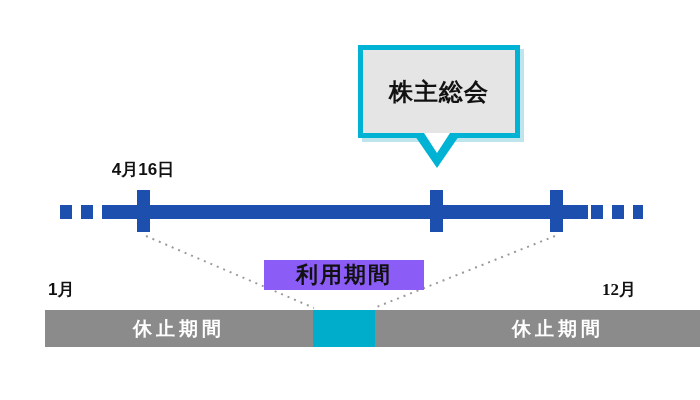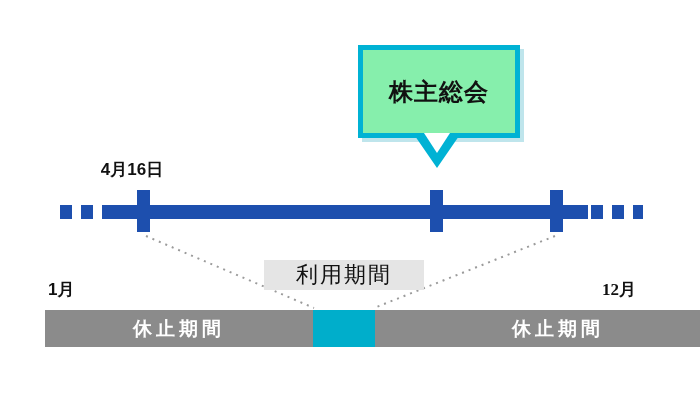--- a/index.html
+++ b/index.html
@@ -16,21 +16,21 @@
     overflow: hidden;
   }
 
   
   .callout {
     position: absolute;
     left: 358px;
     top: 45px;
     width: 152px;
     height: 83px;
-    background: #86efac;
+    background: #e5e5e5;
     border: 5px solid var(--callout-cyan, #00b2d4);
     box-shadow: 4px 4px 0 rgba(0, 150, 180, 0.25);
     display: flex;
     flex-direction: column;
     align-items: center;
     justify-content: center;
     gap: 4px;
     z-index: 5;
   }
   .callout-title {
@@ -73,21 +73,21 @@
   
   .tl-label {
     position: absolute;
     top: 158px;
     width: 120px;
     text-align: center;
     font-size: 17px;
     font-weight: bold;
     color: var(--text-black, #111111);
   }
-  .tl-label-left  { left: 72px; }
+  .tl-label-left  { left: 83px; }
   .tl-label-right { left: 497px; }
 
   .tl-bar {
     position: absolute;
     left: 112px;
     top: 205px;
     width: 476px;
     height: 14px;
     background: var(--timeline-blue, #1d4fae);
   }
@@ -141,24 +141,24 @@
   .month-left  { left: 48px; }
   .month-right { left: 602px; font-family: Liberation Serif, serif; }
 
   .usage-label {
     position: absolute;
     left: 264px;
     top: 260px;
     width: 160px;
     text-align: center;
     font-size: 22px;
-    font-weight: normal;
+    font-weight: bold;
     letter-spacing: 2px;
     color: var(--text-black, #111111);
-    background: #e5e5e5;
+    background: #8b5cf6;
     z-index: 2;
   }
 
   .period-bar {
     position: absolute;
     left: 45px;
     top: 310px;
     width: 696px;
     height: 37px;
     display: flex;

